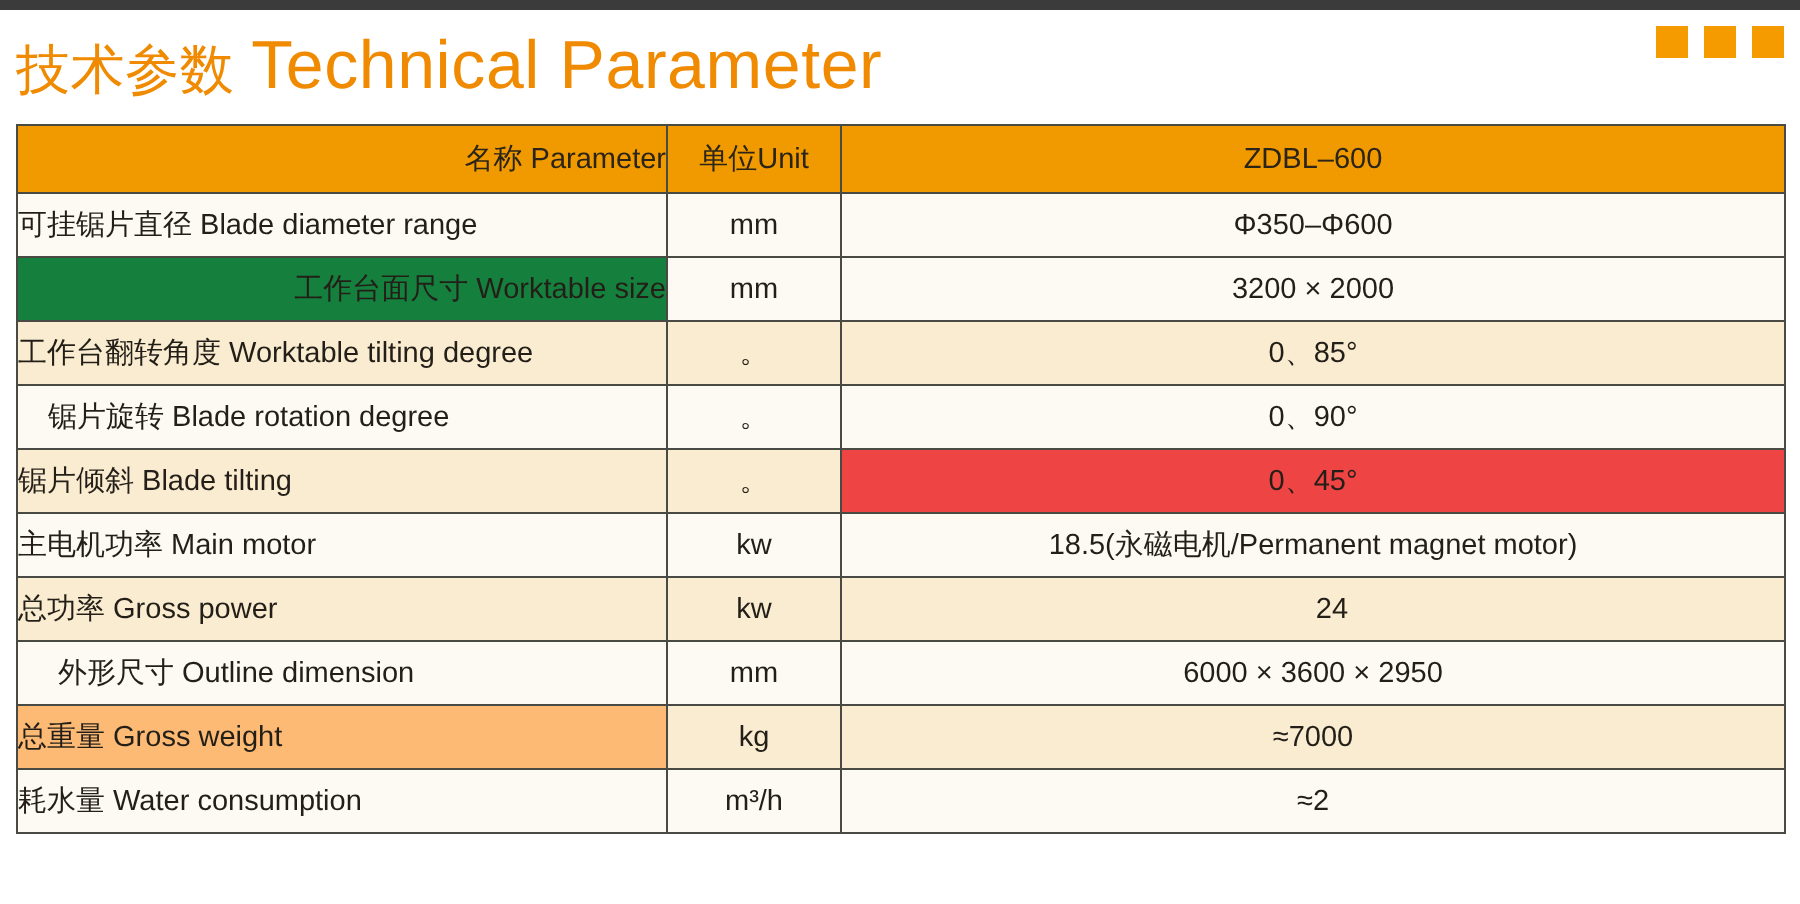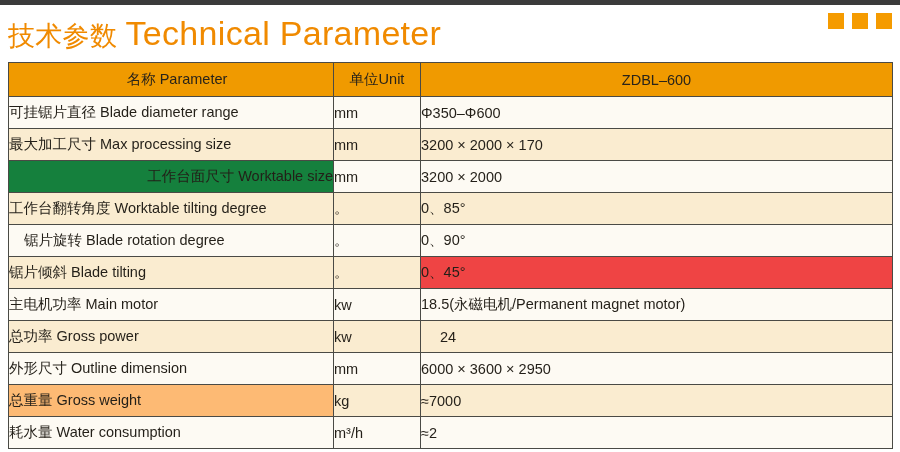--- a/index.html
+++ b/index.html
@@ -80,38 +80,39 @@
   .col-param { width: 325px; }
   .col-unit  { width: 87px;  }
   .col-value { width: 472px; }
 
   .spec-table thead th {
     background: #f09a00;
     height: 33px;
     color: #2a2419;
   }
   .spec-table thead th.h-param {
-    text-align: center;
+    text-align: right;
     padding-left: 12px;
     margin-top: 40px;
   }
   .spec-table thead th.h-unit,
   .spec-table thead th.h-value {
     text-align: center;
   }
 
   .spec-table tbody tr.odd  td { background: #fdfaf3; }
   .spec-table tbody tr.even td { background: #faecd0; }
 
   .cell-param {
     text-align: left;
     padding-left: 12px;
   }
   .cell-unit,
   .cell-value {
+    text-align: center;
   }
   .nowrap { white-space: nowrap; }
 </style>
 </head>
 <body>
 
 <div class="top-bar" style="background: rgb(59, 59, 59);"></div>
 
 <div class="corner-squares">
   <div class="sq" style="background: rgb(245, 155, 0);"></div>
@@ -136,25 +137,20 @@
       <th class="h-unit" style="background: rgb(240, 154, 0); border-color: rgb(74, 74, 69);">单位Unit</th>
       <th class="h-value" style="background: rgb(240, 154, 0); border-color: rgb(74, 74, 69);">ZDBL–600</th>
     </tr>
   </thead>
   <tbody id="table-body">
       <tr class="odd">
         <td class="cell-param" style="background: rgb(253, 250, 243); border-color: rgb(74, 74, 69);">可挂锯片直径 Blade diameter range</td>
         <td class="cell-unit" style="background: rgb(253, 250, 243); border-color: rgb(74, 74, 69);">mm</td>
         <td class="cell-value nowrap" style="background: rgb(253, 250, 243); border-color: rgb(74, 74, 69);">Φ350–Φ600</td>
       </tr>
-      <tr class="even">
-        <td class="cell-param" style="background: rgb(250, 236, 208); border-color: rgb(74, 74, 69);">最大加工尺寸 Max processing size</td>
-        <td class="cell-unit" style="background: rgb(250, 236, 208); border-color: rgb(74, 74, 69);">mm</td>
-        <td class="cell-value nowrap" style="background: rgb(250, 236, 208); border-color: rgb(74, 74, 69);">3200 × 2000 × 170</td>
-      </tr>
       <tr class="odd">
         <td class="cell-param" style="background: #15803d; border-color: rgb(74, 74, 69); text-align: right;">工作台面尺寸 Worktable size</td>
         <td class="cell-unit" style="background: rgb(253, 250, 243); border-color: rgb(74, 74, 69);">mm</td>
         <td class="cell-value nowrap" style="background: rgb(253, 250, 243); border-color: rgb(74, 74, 69);">3200 × 2000</td>
       </tr>
       <tr class="even">
         <td class="cell-param" style="background: rgb(250, 236, 208); border-color: rgb(74, 74, 69);">工作台翻转角度 Worktable tilting degree</td>
         <td class="cell-unit" style="background: rgb(250, 236, 208); border-color: rgb(74, 74, 69);">。</td>
         <td class="cell-value nowrap" style="background: rgb(250, 236, 208); border-color: rgb(74, 74, 69);">0、85°</td>
       </tr>
@@ -172,21 +168,21 @@
         <td class="cell-param" style="background: rgb(253, 250, 243); border-color: rgb(74, 74, 69);">主电机功率 Main motor</td>
         <td class="cell-unit" style="background: rgb(253, 250, 243); border-color: rgb(74, 74, 69);">kw</td>
         <td class="cell-value nowrap" style="background: rgb(253, 250, 243); border-color: rgb(74, 74, 69);">18.5(永磁电机/Permanent magnet motor)</td>
       </tr>
       <tr class="even">
         <td class="cell-param" style="background: rgb(250, 236, 208); border-color: rgb(74, 74, 69);">总功率 Gross power</td>
         <td class="cell-unit" style="background: rgb(250, 236, 208); border-color: rgb(74, 74, 69);">kw</td>
         <td class="cell-value nowrap" style="background: rgb(250, 236, 208); border-color: rgb(74, 74, 69); padding-left: 19px;">24</td>
       </tr>
       <tr class="odd">
-        <td class="cell-param" style="background: rgb(253, 250, 243); border-color: rgb(74, 74, 69);">外形尺寸 Outline dimension</td>
+        <td class="cell-param" style="background: rgb(253, 250, 243); border-color: rgb(74, 74, 69); padding-left: 20px;">外形尺寸 Outline dimension</td>
         <td class="cell-unit" style="background: rgb(253, 250, 243); border-color: rgb(74, 74, 69);">mm</td>
         <td class="cell-value nowrap" style="background: rgb(253, 250, 243); border-color: rgb(74, 74, 69);">6000 × 3600 × 2950</td>
       </tr>
       <tr class="even">
         <td class="cell-param" style="background: #fdba74; border-color: rgb(74, 74, 69); margin-left: 19px;">总重量 Gross weight</td>
         <td class="cell-unit" style="background: rgb(250, 236, 208); border-color: rgb(74, 74, 69);">kg</td>
         <td class="cell-value nowrap" style="background: rgb(250, 236, 208); border-color: rgb(74, 74, 69);">≈7000</td>
       </tr>
       <tr class="odd">
         <td class="cell-param" style="background: rgb(253, 250, 243); border-color: rgb(74, 74, 69);">耗水量 Water consumption</td>

